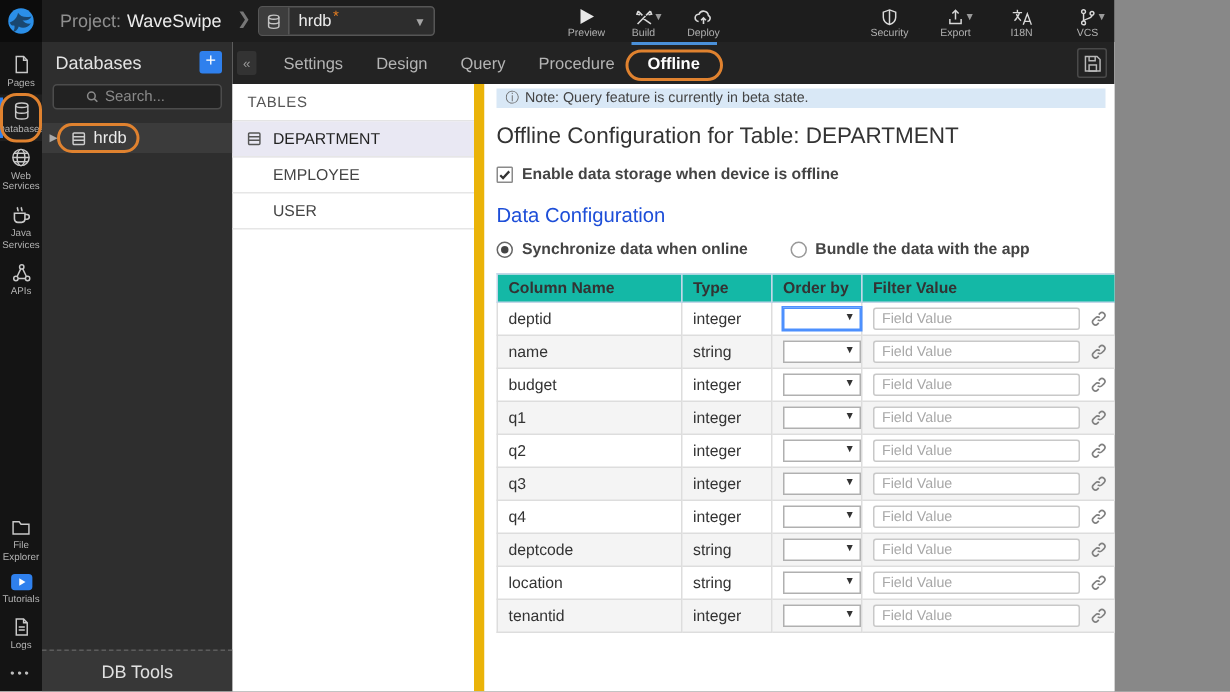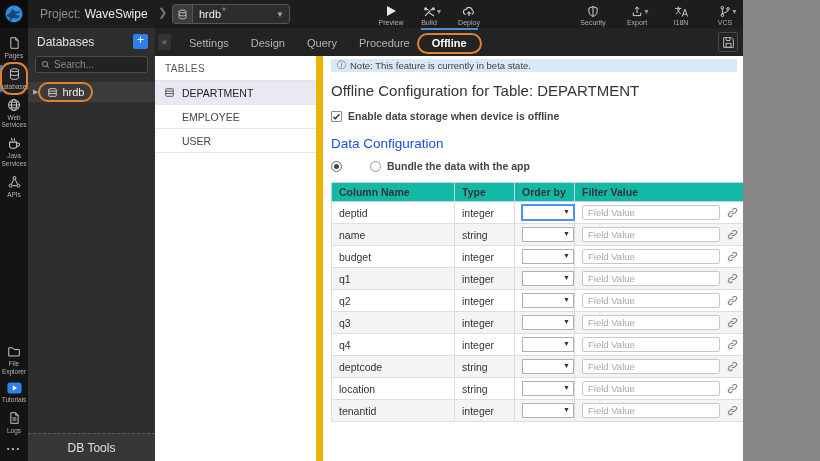--- a/index.html
+++ b/index.html
@@ -35,21 +35,21 @@
   .rail-item.active { background:#1e1e1e; }
   .rail-item.active::before { content:""; position:absolute; left:0; top:2px; bottom:2px; width:2px; background:#2f80ed; }
   .rail-spacer { flex:1; }
   .rail-dots { color:#bdbdbd; font-size:8px; letter-spacing:2px; margin:6px 0 8px; }
 
   
   .dbpanel { position:absolute; left:28px; top:28px; width:127px; height:433px; background:#2e2e2e; }
   .dbp-header { display:flex; align-items:center; padding:6px 7px 5px 9px; }
   .dbp-title { flex:1; font-size:12px; color:#e3e3e3; }
   .plus-btn { width:15px; height:15px; background:#2f80ed; border-radius:2px; color:#fff; font-size:12px; line-height:13px; text-align:center; }
-  .searchbox { margin:2px 7px 9px; height:17px; background:#222; border:1px solid #4c4c4c; border-radius:3px; display:flex; align-items:center; padding:0 5px; gap:4px; }
+  .searchbox { margin:2px 7px 9px; height:17px; background:#222; border:1px solid #4c4c4c; border-radius:3px; display:flex; align-items:center; padding:0 21px; gap:4px; }
   .searchbox input { flex:1; min-width:0; background:transparent; border:none; outline:none; font-size:10px; color:#cfcfcf; font-family:"Liberation Sans",sans-serif; }
   .searchbox input::placeholder { color:#8a8a8a; }
   .tree-item { height:20px; background:#3b3b3b; display:flex; align-items:center; padding-left:5px; }
   .tree-caret { color:#aaa; font-size:7px; margin-right:2px; }
   .tree-label-wrap { position:relative; display:flex; align-items:center; gap:4px; padding:2px 7px; color:#cfcfcf; }
   .tree-label-wrap .tlb { font-size:11px; color:#ececec; }
   .dbp-footer { position:absolute; left:0; right:0; bottom:0; height:28px; background:#373737; border-top:1px dashed #5c5c5c; display:flex; align-items:center; justify-content:center; font-size:12px; color:#e0e0e0; }
 
   
   .tabbar { position:absolute; left:155px; top:28px; right:0; height:28px; background:#232323; display:flex; align-items:center; }
@@ -333,37 +333,38 @@
         </svg>
       <span>DEPARTMENT</span>
     </div>
     <div class="tp-item"><span>EMPLOYEE</span></div>
     <div class="tp-item"><span>USER</span></div>
   </div>
 
   <div class="content">
     <div class="notebar">
       <span class="info-ic">ⓘ</span>
-      <span>Note: This feature is currently in beta state.</span>
+      <span>Note: Query feature is currently in beta state.</span>
     </div>
     <div class="h1">Offline Configuration for Table: DEPARTMENT</div>
     <div class="chk-row">
       <span class="chk">
         <svg width="9" height="9" viewBox="0 0 12 12" fill="none" stroke="#333" stroke-width="2">
             <path d="M2 6.5l2.5 2.5L10 3"></path>
           </svg>
       </span>
       <span class="chk-lb">Enable data storage when device is offline</span>
     </div>
     <div class="h2">Data Configuration</div>
     <div class="radio-row">
       <div class="radio-opt">
         <span class="rad">
             <span class="dot"></span>
           </span>
+        <span class="rad-lb">Synchronize data when online</span>
       </div>
       <div class="radio-opt">
         <span class="rad off"></span>
         <span class="rad-lb">Bundle the data with the app</span>
       </div>
     </div>
 
     <div class="cfg-wrap">
       <table class="cfg">
         <colgroup>

